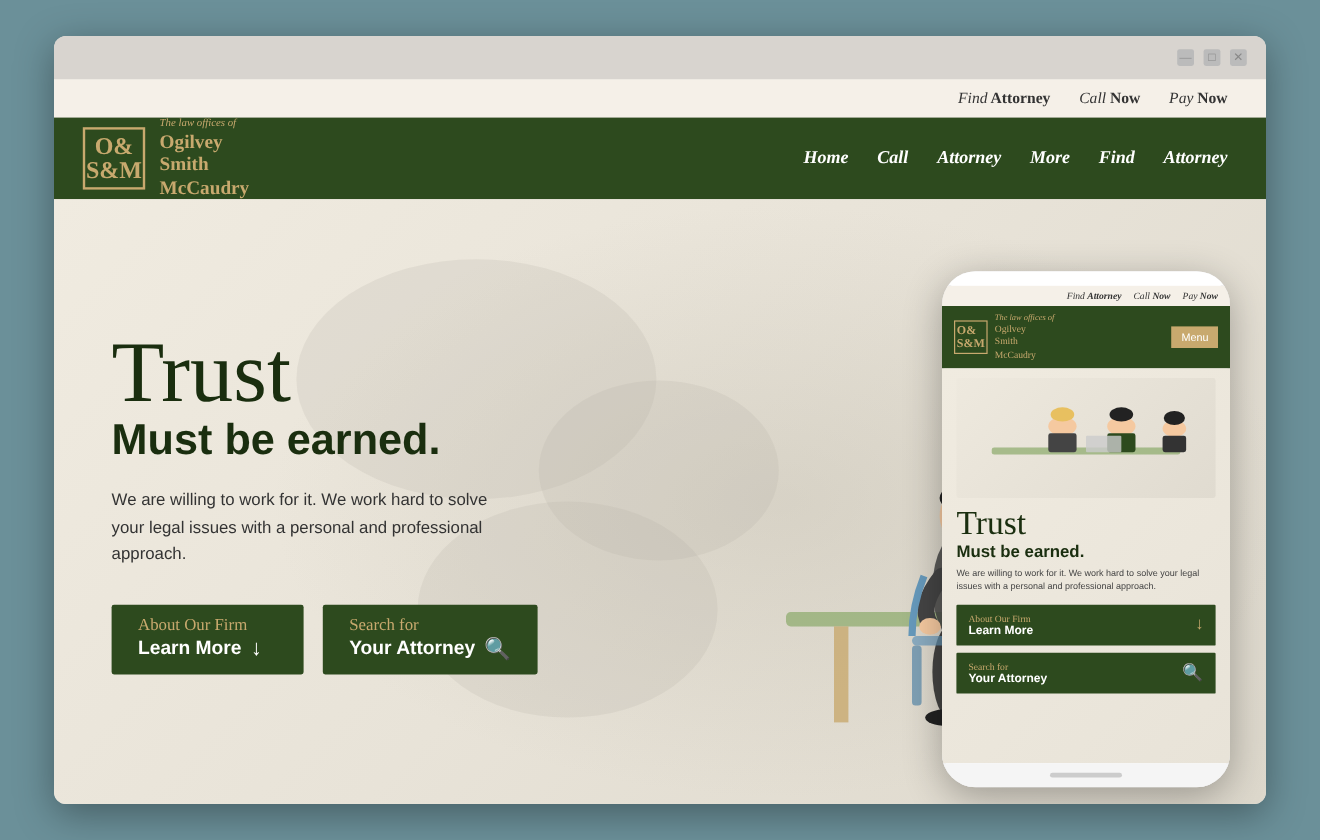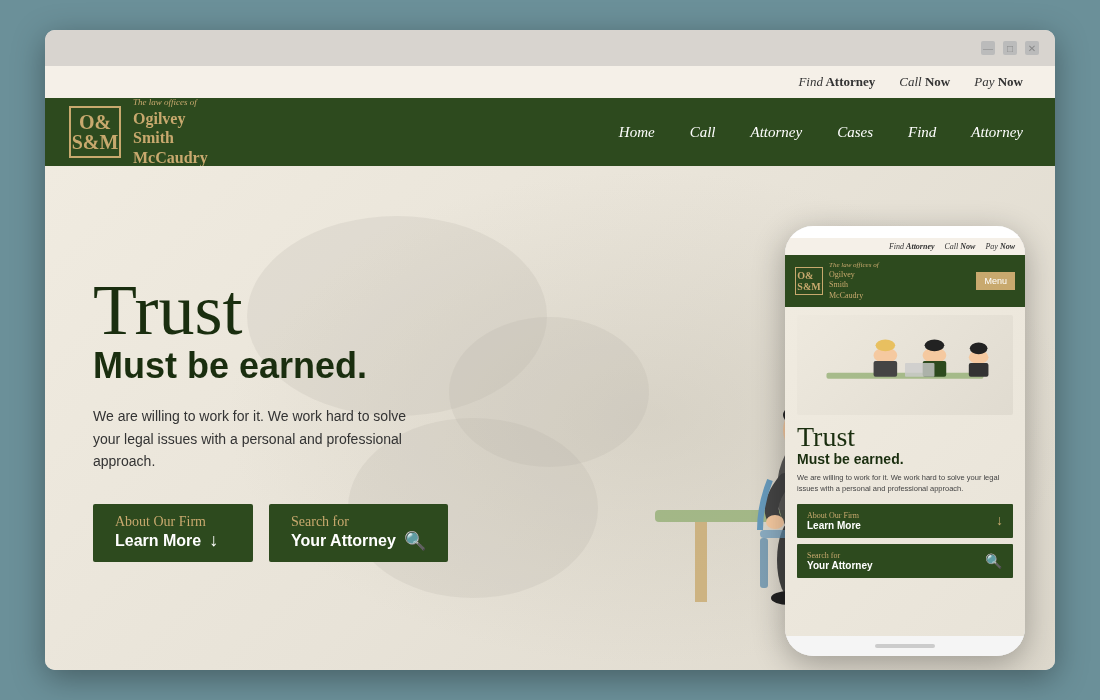--- a/index.html
+++ b/index.html
@@ -129,22 +129,23 @@
       font-size: 16px;
       font-weight: bold;
       line-height: 1.2;
       color: #c8a96e;
     }
 
     .main-nav {
       flex: 1;
       display: flex;
       justify-content: flex-end;
-      gap: 35px;
+      gap: 24px;
       padding-right: 8px;
+      font-weight: bold;
     }
 
     .main-nav a {
       color: #fff;
       text-decoration: none;
       font-size: 15px;
       font-family: Georgia, serif;
       font-style: italic;
       cursor: pointer;
     }
@@ -461,21 +462,21 @@
           <span class="tagline">The law offices of</span>
           <div class="firm-name">
             Ogilvey<br>Smith<br>McCaudry
           </div>
         </div>
       </div>
       <nav class="main-nav">
         <a>Home</a>
         <a>Call</a>
         <a>Attorney</a>
-        <a>Cases</a>
+        <a>More</a>
         <a>Find</a>
         <a>Attorney</a>
       </nav>
     </div>
 
     <div class="hero">
 
       <div class="map-blob" style="width:300px;height:200px;left:20%;top:10%;"></div>
       <div class="map-blob" style="width:200px;height:150px;left:40%;top:30%;"></div>
       <div class="map-blob" style="width:250px;height:180px;left:30%;top:50%;"></div>

